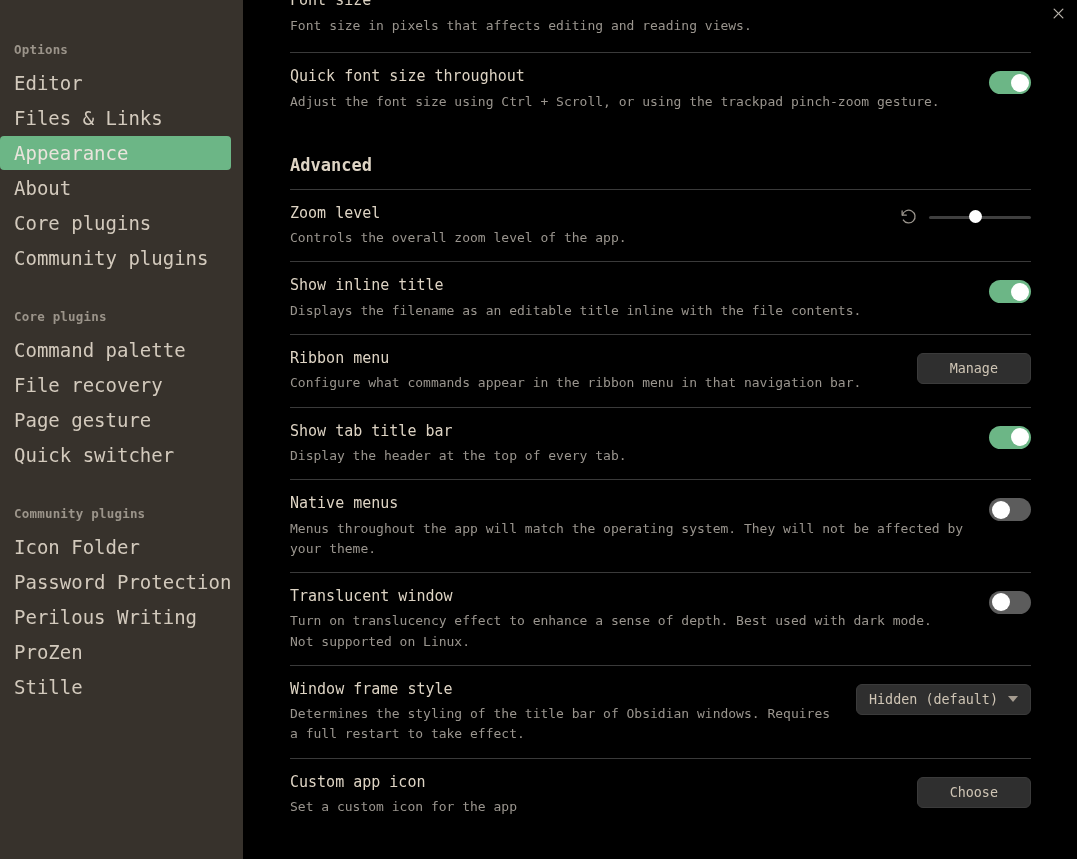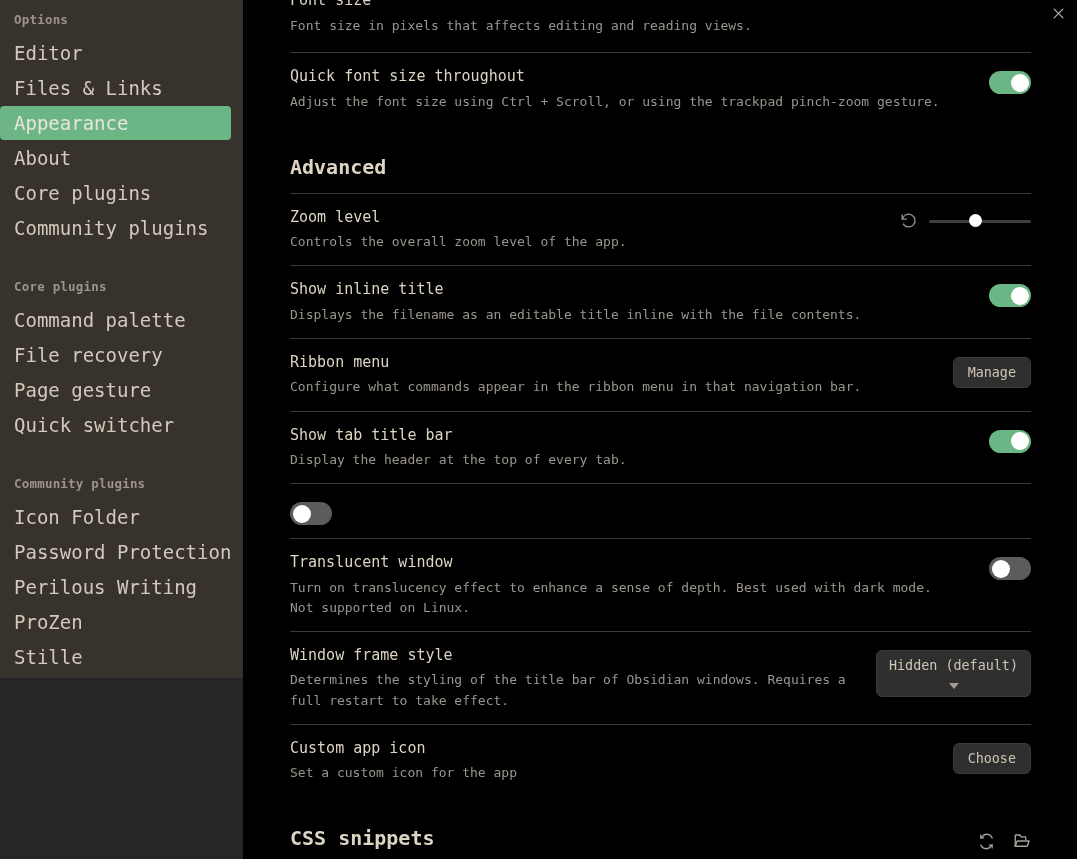--- a/index.html
+++ b/index.html
@@ -6,23 +6,23 @@
   html, body {
     width: 1077px; height: 859px;
     background: #262626;
     font-family: "DejaVu Sans Mono", "Liberation Mono", monospace;
     overflow: hidden;
   }
   .app { display: flex; width: 1077px; height: 859px; }
 
   
   .sidebar {
-    width: 243px; height: 678px;
+    width: 243px; height: 859px;
     background: #37322c;
-    padding: 6px 0 0 0;
+    padding: 36px 0 0 0;
     flex: 0 0 243px;
     overflow: hidden;
   }
   .side-group { margin-bottom: 6px; }
   .side-heading {
     font-size: 12.5px; font-weight: bold;
     color: #9b948a;
     padding: 6px 14px 8px 14px;
     letter-spacing: 0.2px;
   }
@@ -76,24 +76,24 @@
     white-space: nowrap;
   }
   .row-name.clipped { margin-top: -9px; }
   .row-desc {
     font-size: 13px; color: #9a958e;
     line-height: 1.55;
   }
   .row-ctl { flex: 0 0 auto; display: flex; align-items: center; gap: 12px; padding-top: 4px; }
 
   .section-head {
-    font-size: 20px; font-weight: bold;
+    font-size: 17px; font-weight: bold;
     color: #ded4c4;
     padding: 30px 0 14px 0;
-    display: flex; align-items: flex-end; justify-content: space-between;
+    display: flex; align-items: flex-start; justify-content: space-between;
   }
   .section-head .icons { display: flex; gap: 18px; align-items: center; }
   .hicon { color: #a8a29a; cursor: pointer; display: flex; }
 
   
   .toggle {
     width: 42px; height: 23px; border-radius: 12px;
     background: #5c5c5c; position: relative; cursor: pointer;
     flex: 0 0 auto;
   }
@@ -118,34 +118,34 @@
   }
 
   
   .btn {
     background: #2f2f2f;
     border: 1px solid #3b3b3b;
     border-radius: 6px;
     color: #cfc5b5;
     font-family: inherit;
     font-size: 13.4px;
-    padding: 7px 14px;
+    padding: 7px 32px;
     cursor: pointer;
     white-space: nowrap;
     text-align: right;
   }
   .dropdown {
     background: #2f2f2f;
     border: 1px solid #3b3b3b;
     border-radius: 6px;
     color: #cfc5b5;
     font-size: 13.4px;
     padding: 7px 12px;
     display: flex; align-items: center; gap: 10px;
-    cursor: pointer; white-space: nowrap; flex-direction: column;
+    cursor: pointer; white-space: nowrap;
   }
   .caret {
     width: 0; height: 0;
     border-left: 5px solid transparent;
     border-right: 5px solid transparent;
     border-top: 6px solid #a59c90;
   }
   .reset-icon { color: #9b958d; cursor: pointer; display: flex; }
 </style>
 </head>
@@ -274,20 +274,24 @@
           <div class="row-desc">Display the header at the top of every tab.</div>
         </div>
         <div class="row-ctl">
           <div class="toggle on">
             <div class="knob"></div>
           </div>
         </div>
       </div>
 
       <div class="row">
+        <div class="row-info">
+          <div class="row-name">Native menus</div>
+          <div class="row-desc">Menus throughout the app will match the operating system. They will not be affected by your theme.</div>
+        </div>
         <div class="row-ctl">
           <div class="toggle">
             <div class="knob"></div>
           </div>
         </div>
       </div>
 
       <div class="row">
         <div class="row-info" style="max-width:665px;">
           <div class="row-name">Translucent window</div>

